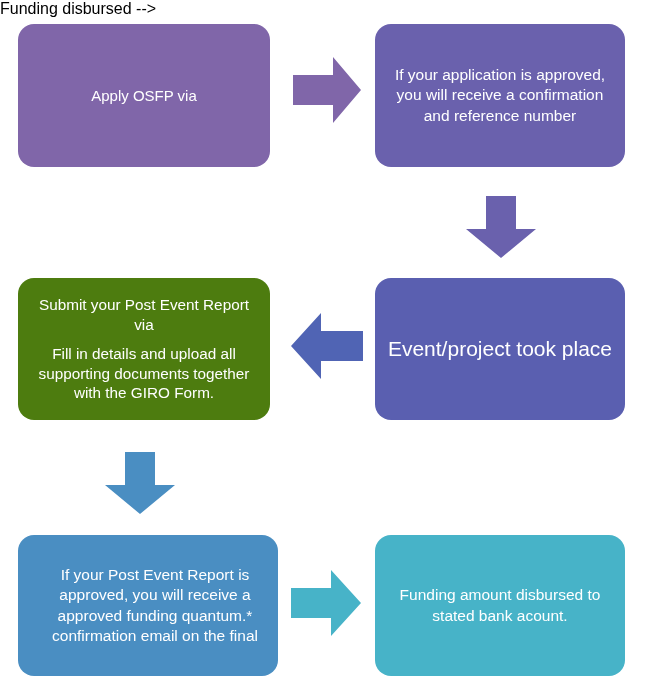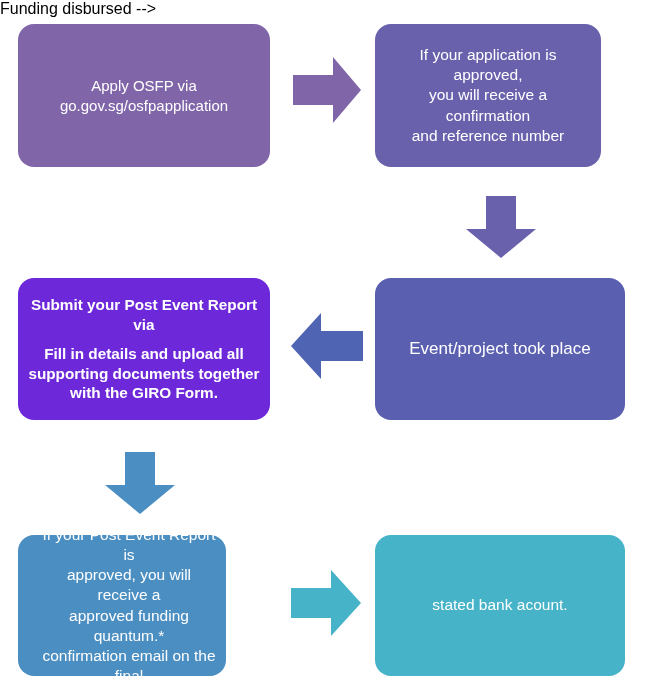--- a/index.html
+++ b/index.html
@@ -36,24 +36,24 @@
   .node .para {
     display: block;
     width: 100%;
   }
   .para + .para {
     margin-top: 10px;
   }
 
   
   #node-apply        { left: 18px;  top: 24px;  width: 252px; height: 143px; background: #8066a9; font-size: 15px; line-height: 1.30; }
-  #node-approved     { left: 375px; top: 24px;  width: 226px; height: 143px; background: #6a61ad; font-size: 15.5px; line-height: 1.30; }
-  #node-per-submit   { left: 18px;  top: 278px; width: 252px; height: 142px; background: #6d28d9; font-size: 15.3px; line-height: 1.27; font-weight: bold; }
-  #node-event        { left: 375px; top: 278px; width: 250px; height: 142px; background: #5a5fb0; font-size: 17px; line-height: 1.30; }
-  #node-per-approved { left: 18px;  top: 535px; width: 208px; height: 141px; background: #4a8ec2; font-size: 15.5px; line-height: 1.30; padding-left: 24px; }
+  #node-approved     { left: 375px; top: 24px;  width: 250px; height: 143px; background: #6a61ad; font-size: 15.5px; line-height: 1.30; }
+  #node-per-submit   { left: 18px;  top: 278px; width: 252px; height: 142px; background: #4d7c0f; font-size: 15.3px; line-height: 1.27; font-weight: normal; }
+  #node-event        { left: 375px; top: 278px; width: 250px; height: 142px; background: #5a5fb0; font-size: 21px; line-height: 1.30; }
+  #node-per-approved { left: 18px;  top: 535px; width: 260px; height: 141px; background: #4a8ec2; font-size: 15.5px; line-height: 1.30; padding-left: 24px; }
   #node-disbursed    { left: 375px; top: 535px; width: 250px; height: 141px; background: #47b3c8; font-size: 15.5px; line-height: 1.30; }
 
   
   .arrow {
     position: absolute;
   }
   .arrow svg { display: block; width: 100%; height: 100%; }
 
   #arrow-apply-to-approved   { left: 293px; top: 57px;  width: 68px;  height: 66px; }
   #arrow-approved-to-event   { left: 466px; top: 196px; width: 70px;  height: 62px; }
@@ -62,21 +62,20 @@
   #arrow-perapproved-to-disb { left: 291px; top: 570px; width: 70px;  height: 66px; }
 </style>
 </head>
 <body>
 
 <div id="flowchart">
 
   
   <div class="node" id="node-apply">
     <span class="line">Apply OSFP via</span>
-    <span class="line">go.gov.sg/osfpapplication</span>
   </div>
 
   <div class="arrow" id="arrow-apply-to-approved">
     <svg viewBox="0 0 68 66" preserveAspectRatio="none" aria-hidden="true">
       <polygon points="0,18 40,18 40,0 68,33 40,66 40,48 0,48" fill="#8066a9"></polygon>
     </svg>
   </div>
 
   <div class="node" id="node-approved">
     <span class="line">If your application is approved,</span>
@@ -129,16 +128,17 @@
     <span class="line">confirmation email on the final</span>
   </div>
 
   <div class="arrow" id="arrow-perapproved-to-disb">
     <svg viewBox="0 0 70 66" preserveAspectRatio="none" aria-hidden="true">
       <polygon points="0,18 40,18 40,0 70,33 40,66 40,48 0,48" fill="#47b3c8"></polygon>
     </svg>
   </div>
 
   <div class="node" id="node-disbursed">
+    <span class="line">Funding amount disbursed to</span>
     <span class="line">stated bank acount.</span>
   </div>
 
 </div>
 
 </body></html>

